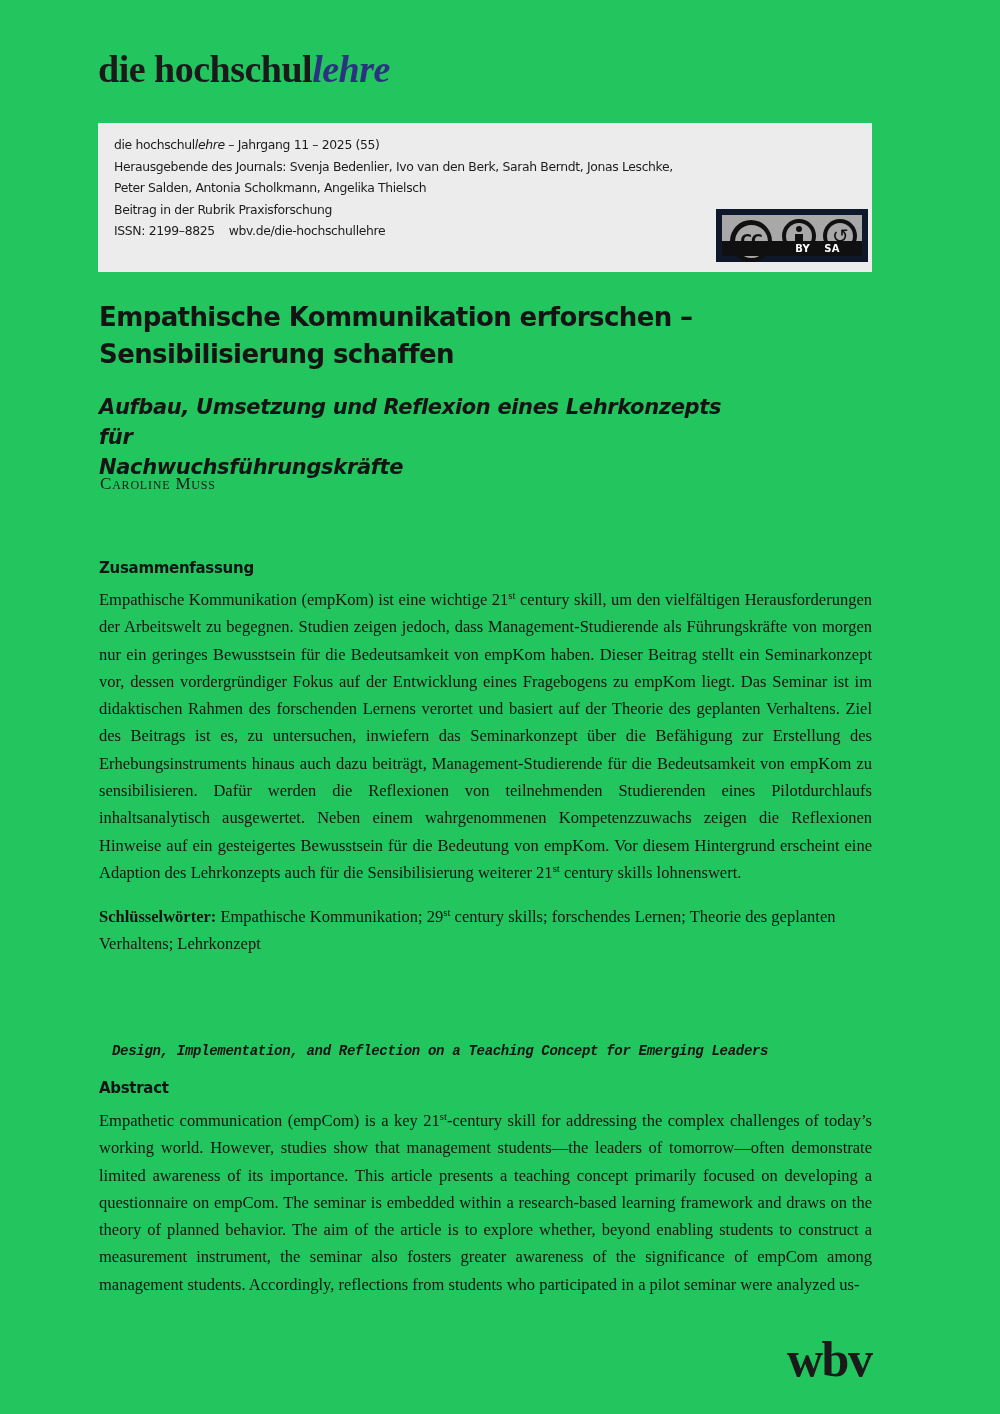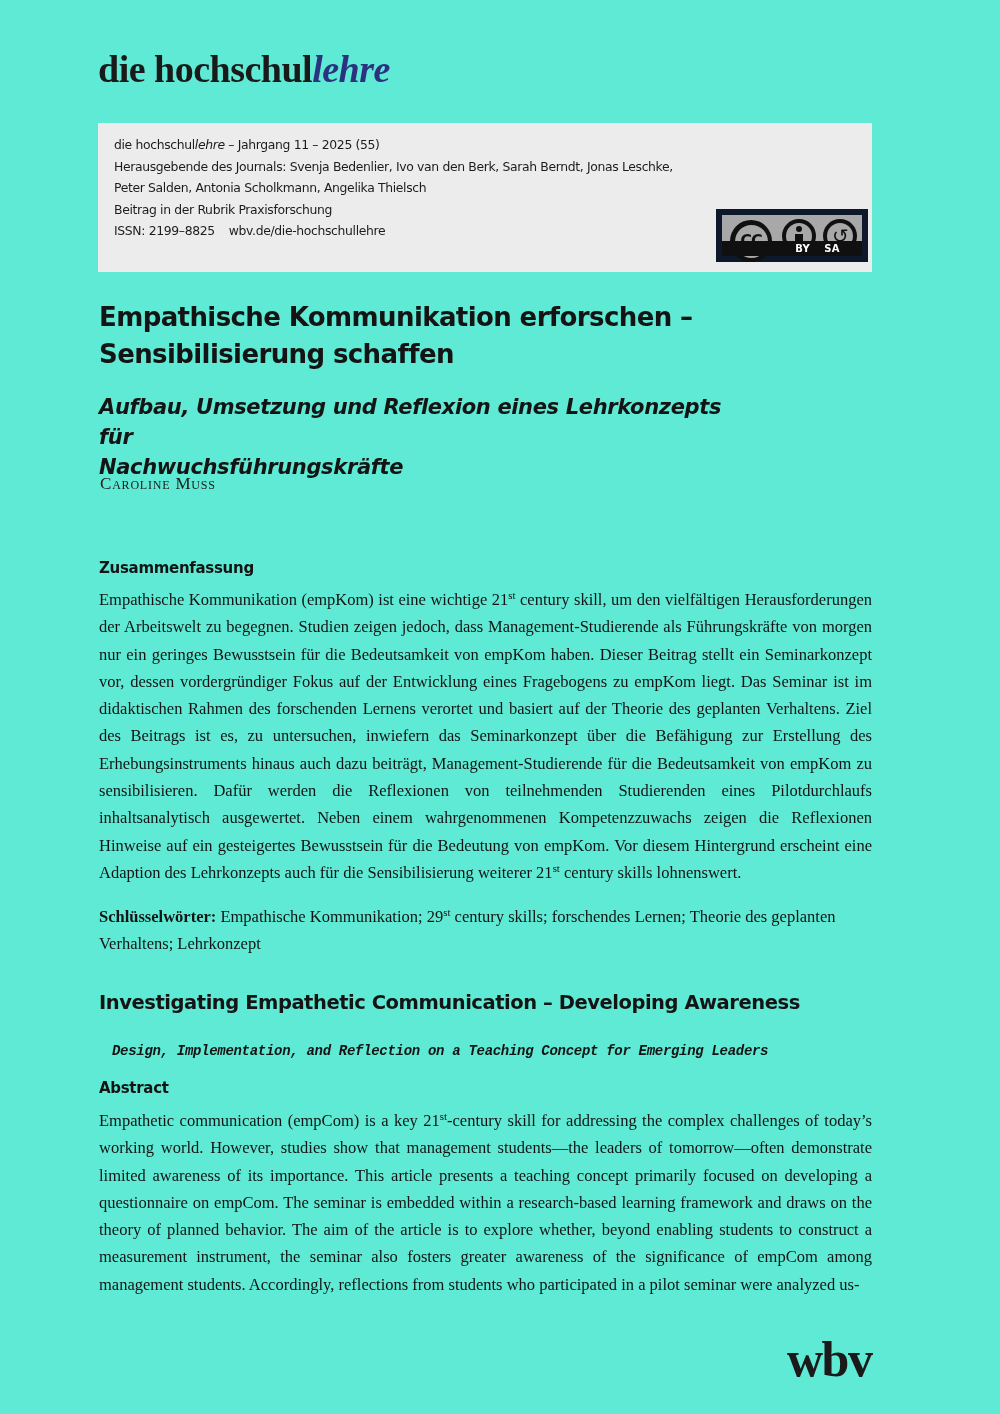--- a/index.html
+++ b/index.html
@@ -12,21 +12,21 @@
     height: 1414px;
     position: relative;
     font-family: "Liberation Serif", serif;
     color: #151515;
     overflow: hidden;
   }
 
   .page {
     position: absolute;
     inset: 0;
-    background: #5eead4;
+    background: #22c55e;
   }
 
   
   .masthead {
     position: absolute;
     left: 98px;
     top: 49px;
     width: 420px;
   }
   .masthead-title {
@@ -343,20 +343,19 @@
     <div>Aufbau, Umsetzung und Reflexion eines Lehrkonzepts für</div>
     <div>Nachwuchsführungskräfte</div>
   </div>
   <div class="author">Caroline Muss</div>
 
   <div class="section-label h-de">Zusammenfassung</div>
   <div class="body-de"><span>Empathische Kommunikation (empKom) ist eine wichtige 21</span><sup>st</sup><span> century skill, um den vielfältigen Herausforderungen der Arbeitswelt zu begegnen. Studien zeigen jedoch, dass Management-Studierende als Führungskräfte von morgen nur ein geringes Bewusstsein für die Bedeutsamkeit von empKom haben. Dieser Beitrag stellt ein Seminarkonzept vor, dessen vordergründiger Fokus auf der Entwicklung eines Fragebogens zu empKom liegt. Das Seminar ist im didaktischen Rahmen des forschenden Lernens verortet und basiert auf der Theorie des geplanten Verhaltens. Ziel des Beitrags ist es, zu untersuchen, inwiefern das Seminarkonzept über die Befähigung zur Erstellung des Erhebungsinstruments hinaus auch dazu beiträgt, Management-Studierende für die Bedeutsamkeit von empKom zu sensibilisieren. Dafür werden die Reflexionen von teilnehmenden Studierenden eines Pilotdurchlaufs inhaltsanalytisch ausgewertet. Neben einem wahrgenommenen Kompetenzzuwachs zeigen die Reflexionen Hinweise auf ein gesteigertes Bewusstsein für die Bedeutung von empKom. Vor diesem Hintergrund erscheint eine Adaption des Lehrkonzepts auch für die Sensibilisierung weiterer 21</span><sup>st</sup><span> century skills lohnenswert.</span></div>
 
   <div class="keywords"><b>Schlüsselwörter:</b><span> Empathische Kommunikation; 29</span><sup>st</sup><span> century skills; forschendes Lernen; Theorie des geplanten Verhaltens; Lehrkonzept</span></div>
 
-  <div class="title-en">Investigating Empathetic Communication – Developing Awareness</div>
   <div class="subtitle-en">Design, Implementation, and Reflection on a Teaching Concept for Emerging Leaders</div>
   <div class="section-label h-en">Abstract</div>
   <div class="body-en"><span>Empathetic communication (empCom) is a key 21</span><sup>st</sup><span>-century skill for addressing the complex challenges of today’s working world. However, studies show that management students—the leaders of tomorrow—often demonstrate limited awareness of its importance. This article presents a teaching concept primarily focused on developing a questionnaire on empCom. The seminar is embedded within a research-based learning framework and draws on the theory of planned behavior. The aim of the article is to explore whether, beyond enabling students to construct a measurement instrument, the seminar also fosters greater awareness of the significance of empCom among management students. Accordingly, reflections from students who participated in a pilot seminar were analyzed us-</span></div>
 
   <div class="wbv-logo">wbv</div>
 
 </div>
 
 </body></html>

